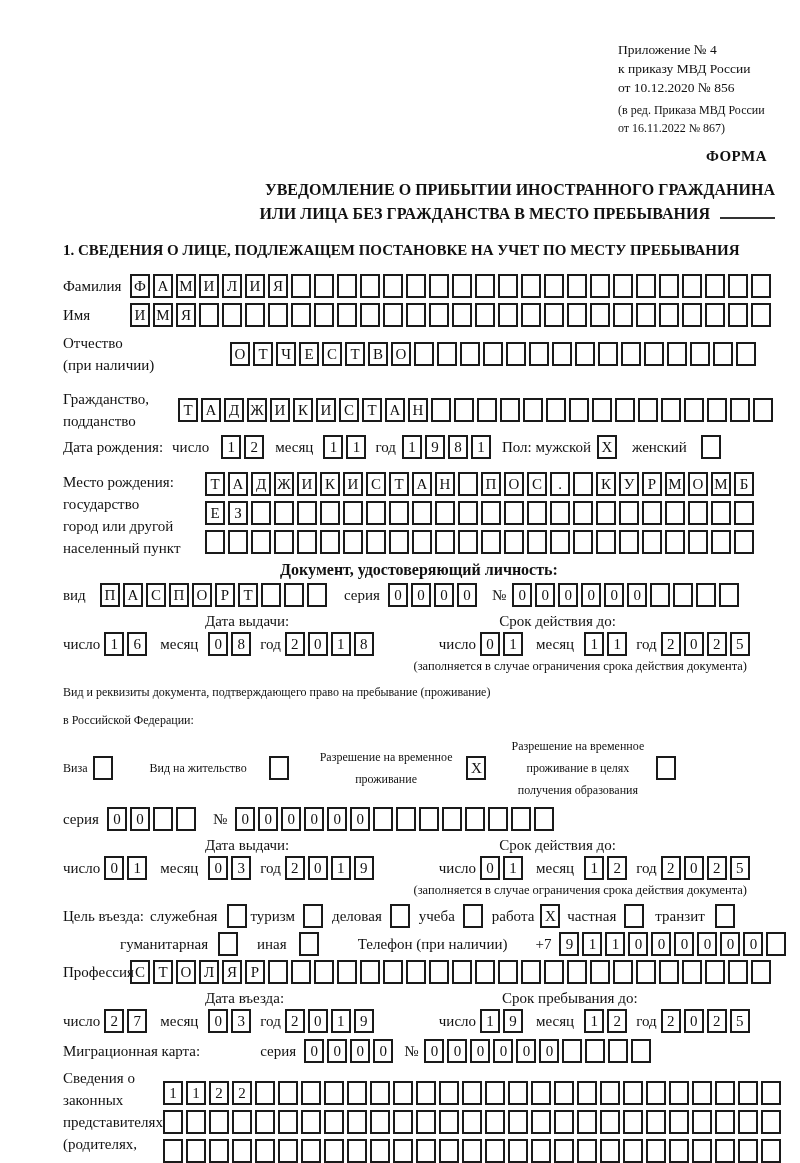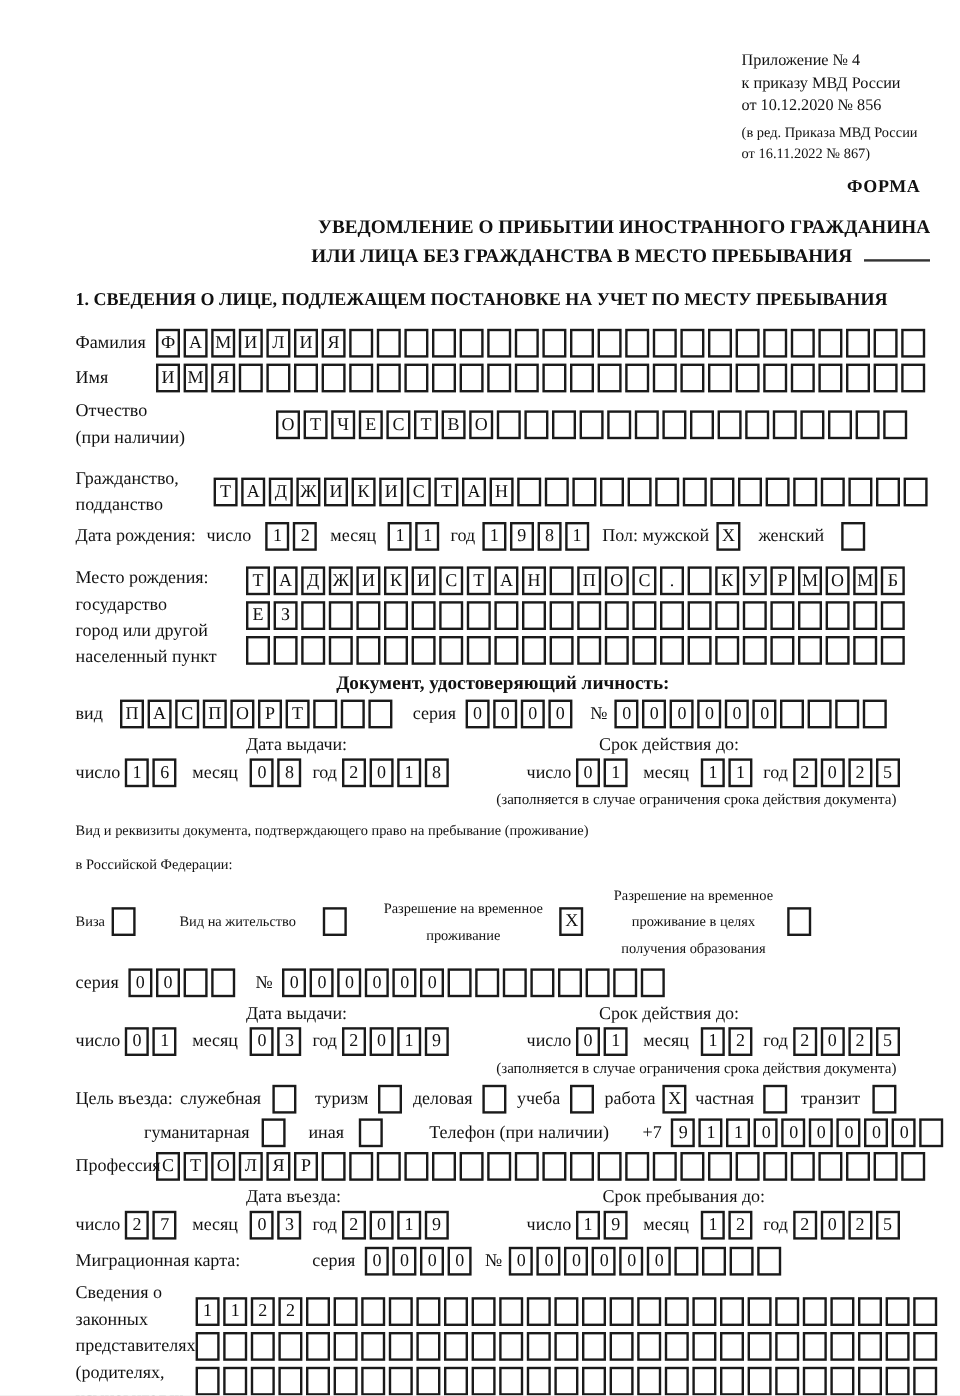--- a/index.html
+++ b/index.html
@@ -483,21 +483,21 @@
     </div>
 
     <div class="note">(заполняется в случае ограничения срока действия документа)</div>
 
     <div class="frow" style="margin-top:6px;">
       <span class="slbl">Цель въезда:</span>
       <span class="slbl" style="margin-left:6px;">служебная</span>
       <span class="boxes" style="margin-left:10px;">
           <span class="cbox"></span>
         </span>
-      <span class="slbl" style="margin-left:12px;">туризм</span>
+      <span class="slbl" style="margin-left:0;">туризм</span>
       <span class="boxes" style="margin-left:8px;">
           <span class="cbox"></span>
         </span>
       <span class="slbl" style="margin-left:6px;">деловая</span>
       <span class="boxes" style="margin-left:8px;">
           <span class="cbox"></span>
         </span>
       <span class="slbl" style="margin-left:6px;">учеба</span>
       <span class="boxes" style="margin-left:8px;">
           <span class="cbox"></span>

